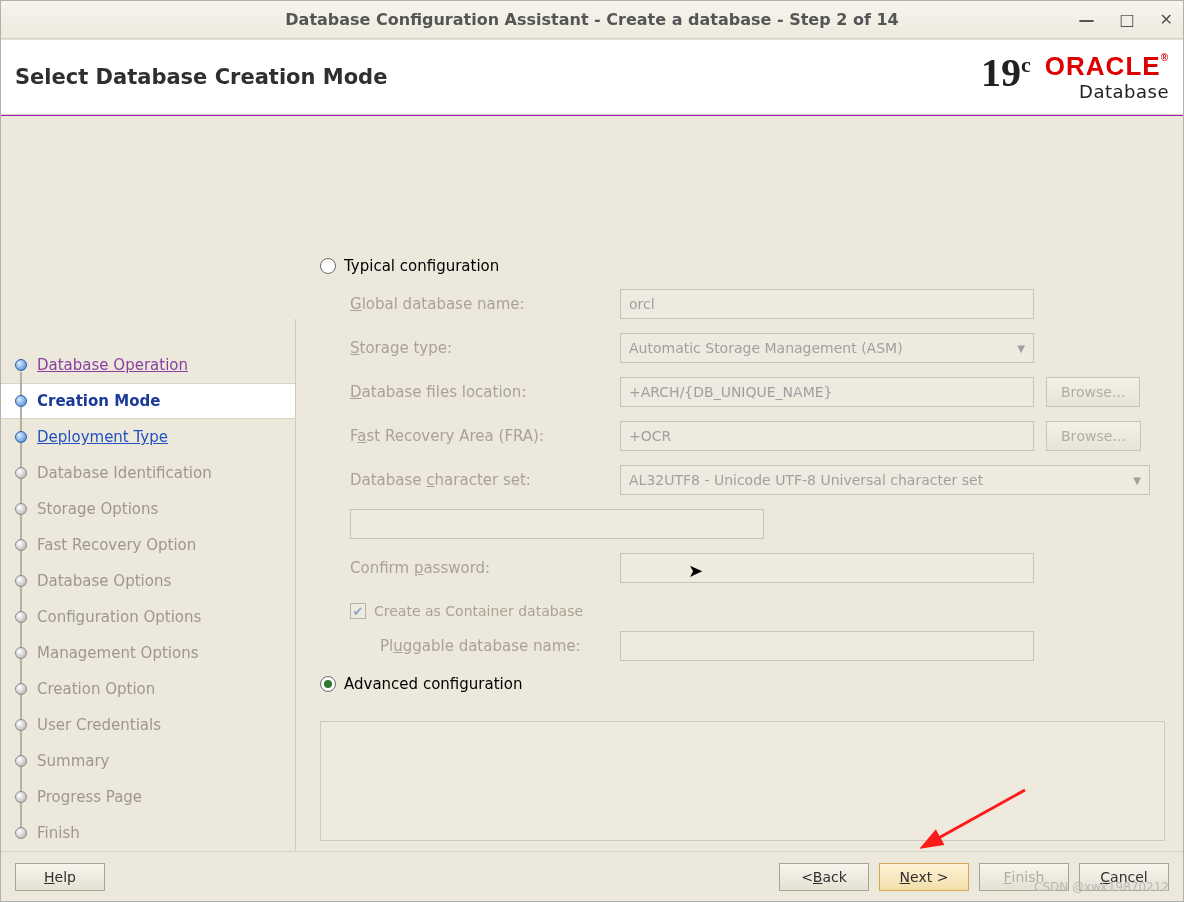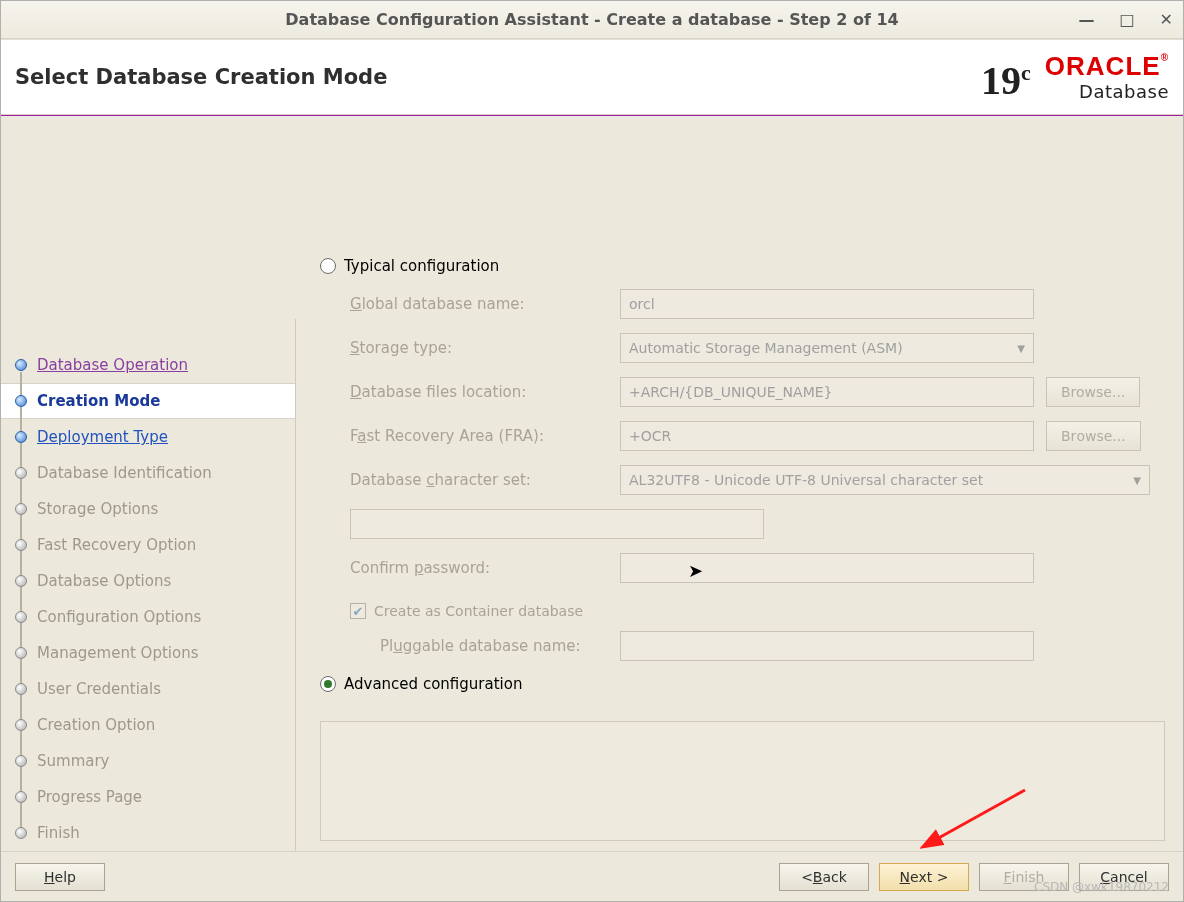--- a/index.html
+++ b/index.html
@@ -46,21 +46,21 @@
   height: 76px;
   background: #fff;
   border-top: 1px solid #e4e0d3;
   border-bottom: 1px solid #d8d4c5;
   display: flex;
   align-items: center;
   padding: 0 14px;
   justify-content: space-between;
 }
 .header h1 { font-size: 21px; font-weight: bold; color: #2f2f2f; }
-.logo-block { display: flex; align-items: flex-end; gap: 14px; }
+.logo-block { display: flex; align-items: flex-start; gap: 14px; }
 .logo-19c { font-family: Georgia, "Times New Roman", serif; font-weight: bold; font-size: 40px; color: #212121; line-height: 1; }
 .logo-19c .sup { font-size: 22px; vertical-align: super; }
 .oracle-text { display: flex; flex-direction: column; align-items: flex-end; line-height: 1; }
 .oracle-red { font-family: Arial, sans-serif; font-weight: 900; color: #d00; font-size: 26px; letter-spacing: 1px; position: relative; }
 .oracle-dot { font-size: 10px; vertical-align: top; }
 .oracle-sub { font-size: 18px; color: #222; font-family: "DejaVu Sans", Arial, sans-serif; font-weight: normal; margin-top: 4px; letter-spacing: 0.5px; }
 .body-area {
   flex: 1;
   display: flex;
   min-height: 0;
@@ -249,25 +249,25 @@
         <div class="side-item disabled">
           <div class="bullet"></div>
           <span class="label">Configuration Options</span>
         </div>
         <div class="side-item disabled">
           <div class="bullet"></div>
           <span class="label">Management Options</span>
         </div>
         <div class="side-item disabled">
           <div class="bullet"></div>
+          <span class="label">Creation Option</span>
+        </div>
+        <div class="side-item disabled">
+          <div class="bullet"></div>
           <span class="label">User Credentials</span>
-        </div>
-        <div class="side-item disabled">
-          <div class="bullet"></div>
-          <span class="label">Creation Option</span>
         </div>
         <div class="side-item disabled">
           <div class="bullet"></div>
           <span class="label">Summary</span>
         </div>
         <div class="side-item disabled">
           <div class="bullet"></div>
           <span class="label">Progress Page</span>
         </div>
         <div class="side-item disabled">

